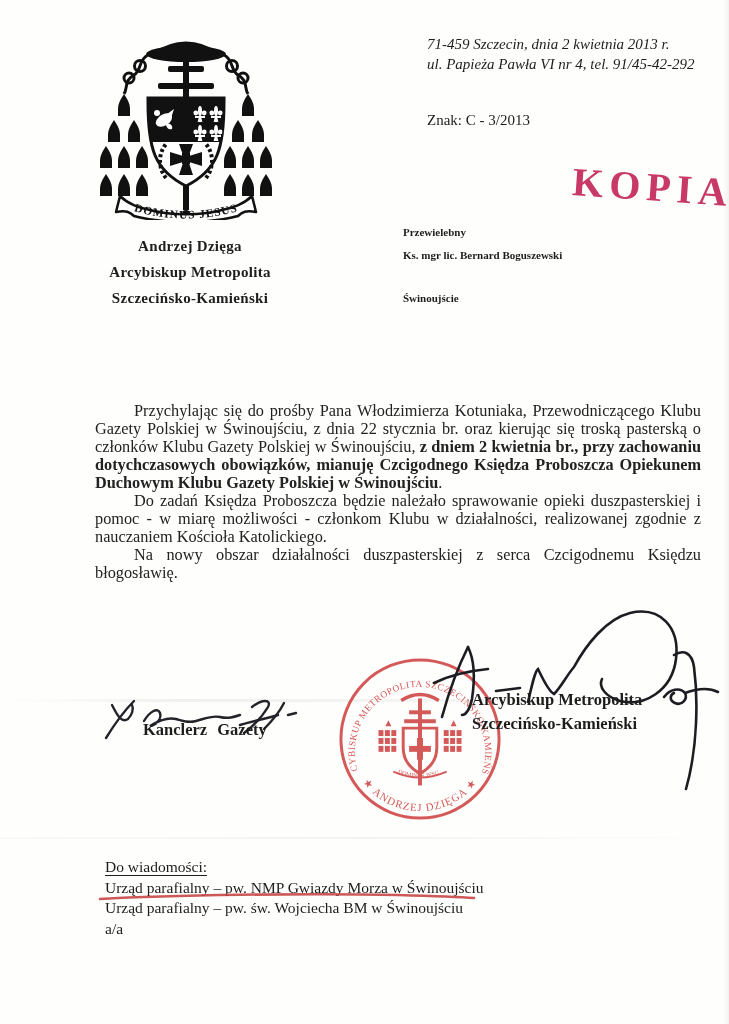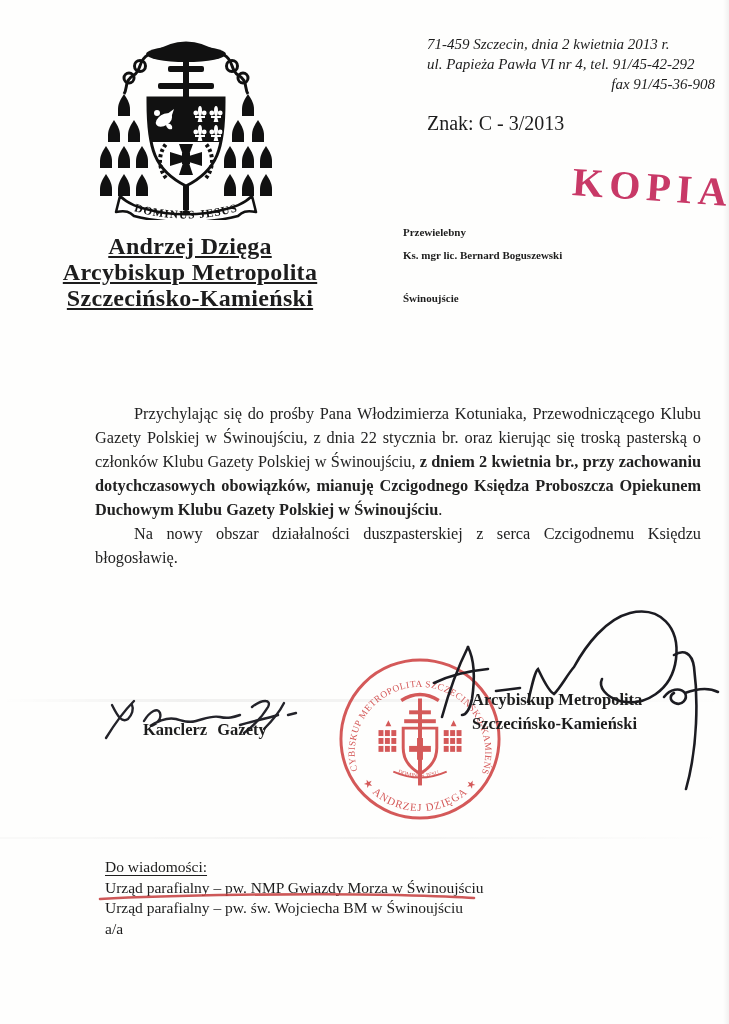--- a/index.html
+++ b/index.html
@@ -5,40 +5,40 @@
   html,body{margin:0;padding:0;background:#e8e8e8;}
   .page{
     position:relative;width:729px;height:1024px;background:#fefefd;
     margin:0 auto;overflow:hidden;
     font-family:"Liberation Serif", serif;color:#1d1d1d;
   }
   
   .coa{position:absolute;left:96px;top:28px;width:180px;height:192px;}
   .sender{
     position:absolute;left:58px;top:233px;width:264px;text-align:center;
-    font-weight:700;font-size:24px;line-height:26px;letter-spacing:.3px;text-decoration:underline;
+    font-weight:700;font-size:15px;line-height:26px;letter-spacing:.3px;
   }
   
   .datehead{position:absolute;left:427px;top:34px;width:288px;font-size:15px;line-height:20px;font-style:italic;}
   .datehead .fax{text-align:right;}
-  .znak{position:absolute;left:427px;top:112px;font-size:20px;}
+  .znak{position:absolute;left:427px;top:112px;font-size:15px;}
   
   .kopia{
     position:absolute;left:574px;top:158px;
     font-size:40px;font-weight:700;letter-spacing:6px;color:#c4295b;opacity:.92;
     transform:rotate(4deg);transform-origin:left top;
   }
   
   .recipient{position:absolute;left:403px;top:226px;font-weight:700;font-size:11px;}
   .recipient .r2{margin-top:11px;}
   .recipient .r3{margin-top:31px;}
   
   .body-text{
     position:absolute;left:95px;top:402px;width:606px;
-    font-size:16.3px;line-height:24px;text-align:justify;color:#222;
+    font-size:16.3px;line-height:18px;text-align:justify;color:#222;
   }
   .body-text p{margin:0;text-indent:39px;}
   .body-text .b{font-weight:700;}
   
   .sig-arch{position:absolute;left:428px;top:597px;width:295px;height:205px;}
   .sig-chan{position:absolute;left:100px;top:693px;width:205px;height:55px;}
   .chan-label{position:absolute;left:143px;top:720px;font-weight:700;font-size:16.5px;word-spacing:6px;}
   .arch-label{position:absolute;left:472px;top:688px;font-weight:700;font-size:16.5px;line-height:24px;}
   .seal{position:absolute;left:336px;top:655px;width:168px;height:168px;opacity:.88;}
   
@@ -156,34 +156,34 @@
 
   <div class="sender">
     <div>Andrzej Dzięga</div>
     <div>Arcybiskup Metropolita</div>
     <div>Szczecińsko-Kamieński</div>
   </div>
 
   <div class="datehead">
     <div>71-459 Szczecin, dnia 2 kwietnia 2013 r.</div>
     <div>ul. Papieża Pawła VI nr 4, tel. 91/45-42-292</div>
-    <div class="fax">fax 91/45-36-908</div>
   </div>
   <div class="znak">Znak: C - 3/2013</div>
 
   <div class="kopia">KOPIA</div>
 
   <div class="recipient">
     <div class="r1">Przewielebny</div>
     <div class="r2">Ks. mgr lic. Bernard Boguszewski</div>
     <div class="r3">Świnoujście</div>
   </div>
 
   <div class="body-text">
     <p><span>Przychylając się do prośby Pana Włodzimierza Kotuniaka, Przewodniczącego Klubu Gazety Polskiej w Świnoujściu, z dnia 22 stycznia br. oraz kierując się troską pasterską o członków Klubu Gazety Polskiej w Świnoujściu, </span><span class="b">z dniem 2 kwietnia br., przy zachowaniu dotychczasowych obowiązków, mianuję Czcigodnego Księdza Proboszcza Opiekunem Duchowym Klubu Gazety Polskiej w Świnoujściu</span><span>.</span></p>
+    <p>Do zadań Księdza Proboszcza będzie należało sprawowanie opieki duszpasterskiej i pomoc - w miarę możliwości - członkom Klubu w działalności, realizowanej zgodnie z nauczaniem Kościoła Katolickiego.</p>
     <p>Na nowy obszar działalności duszpasterskiej z serca Czcigodnemu Księdzu błogosławię.</p>
   </div>
 
   <div class="crease c1"></div>
   <div class="crease c2"></div>
   <div class="edge-r"></div>
 
   <svg class="sig-chan" viewBox="0 0 205 55" aria-hidden="true">
     <g fill="none" stroke="#23232a" stroke-width="2.4" stroke-linecap="round">
       <path d="M6,45 C14,32 24,18 34,8"></path>

